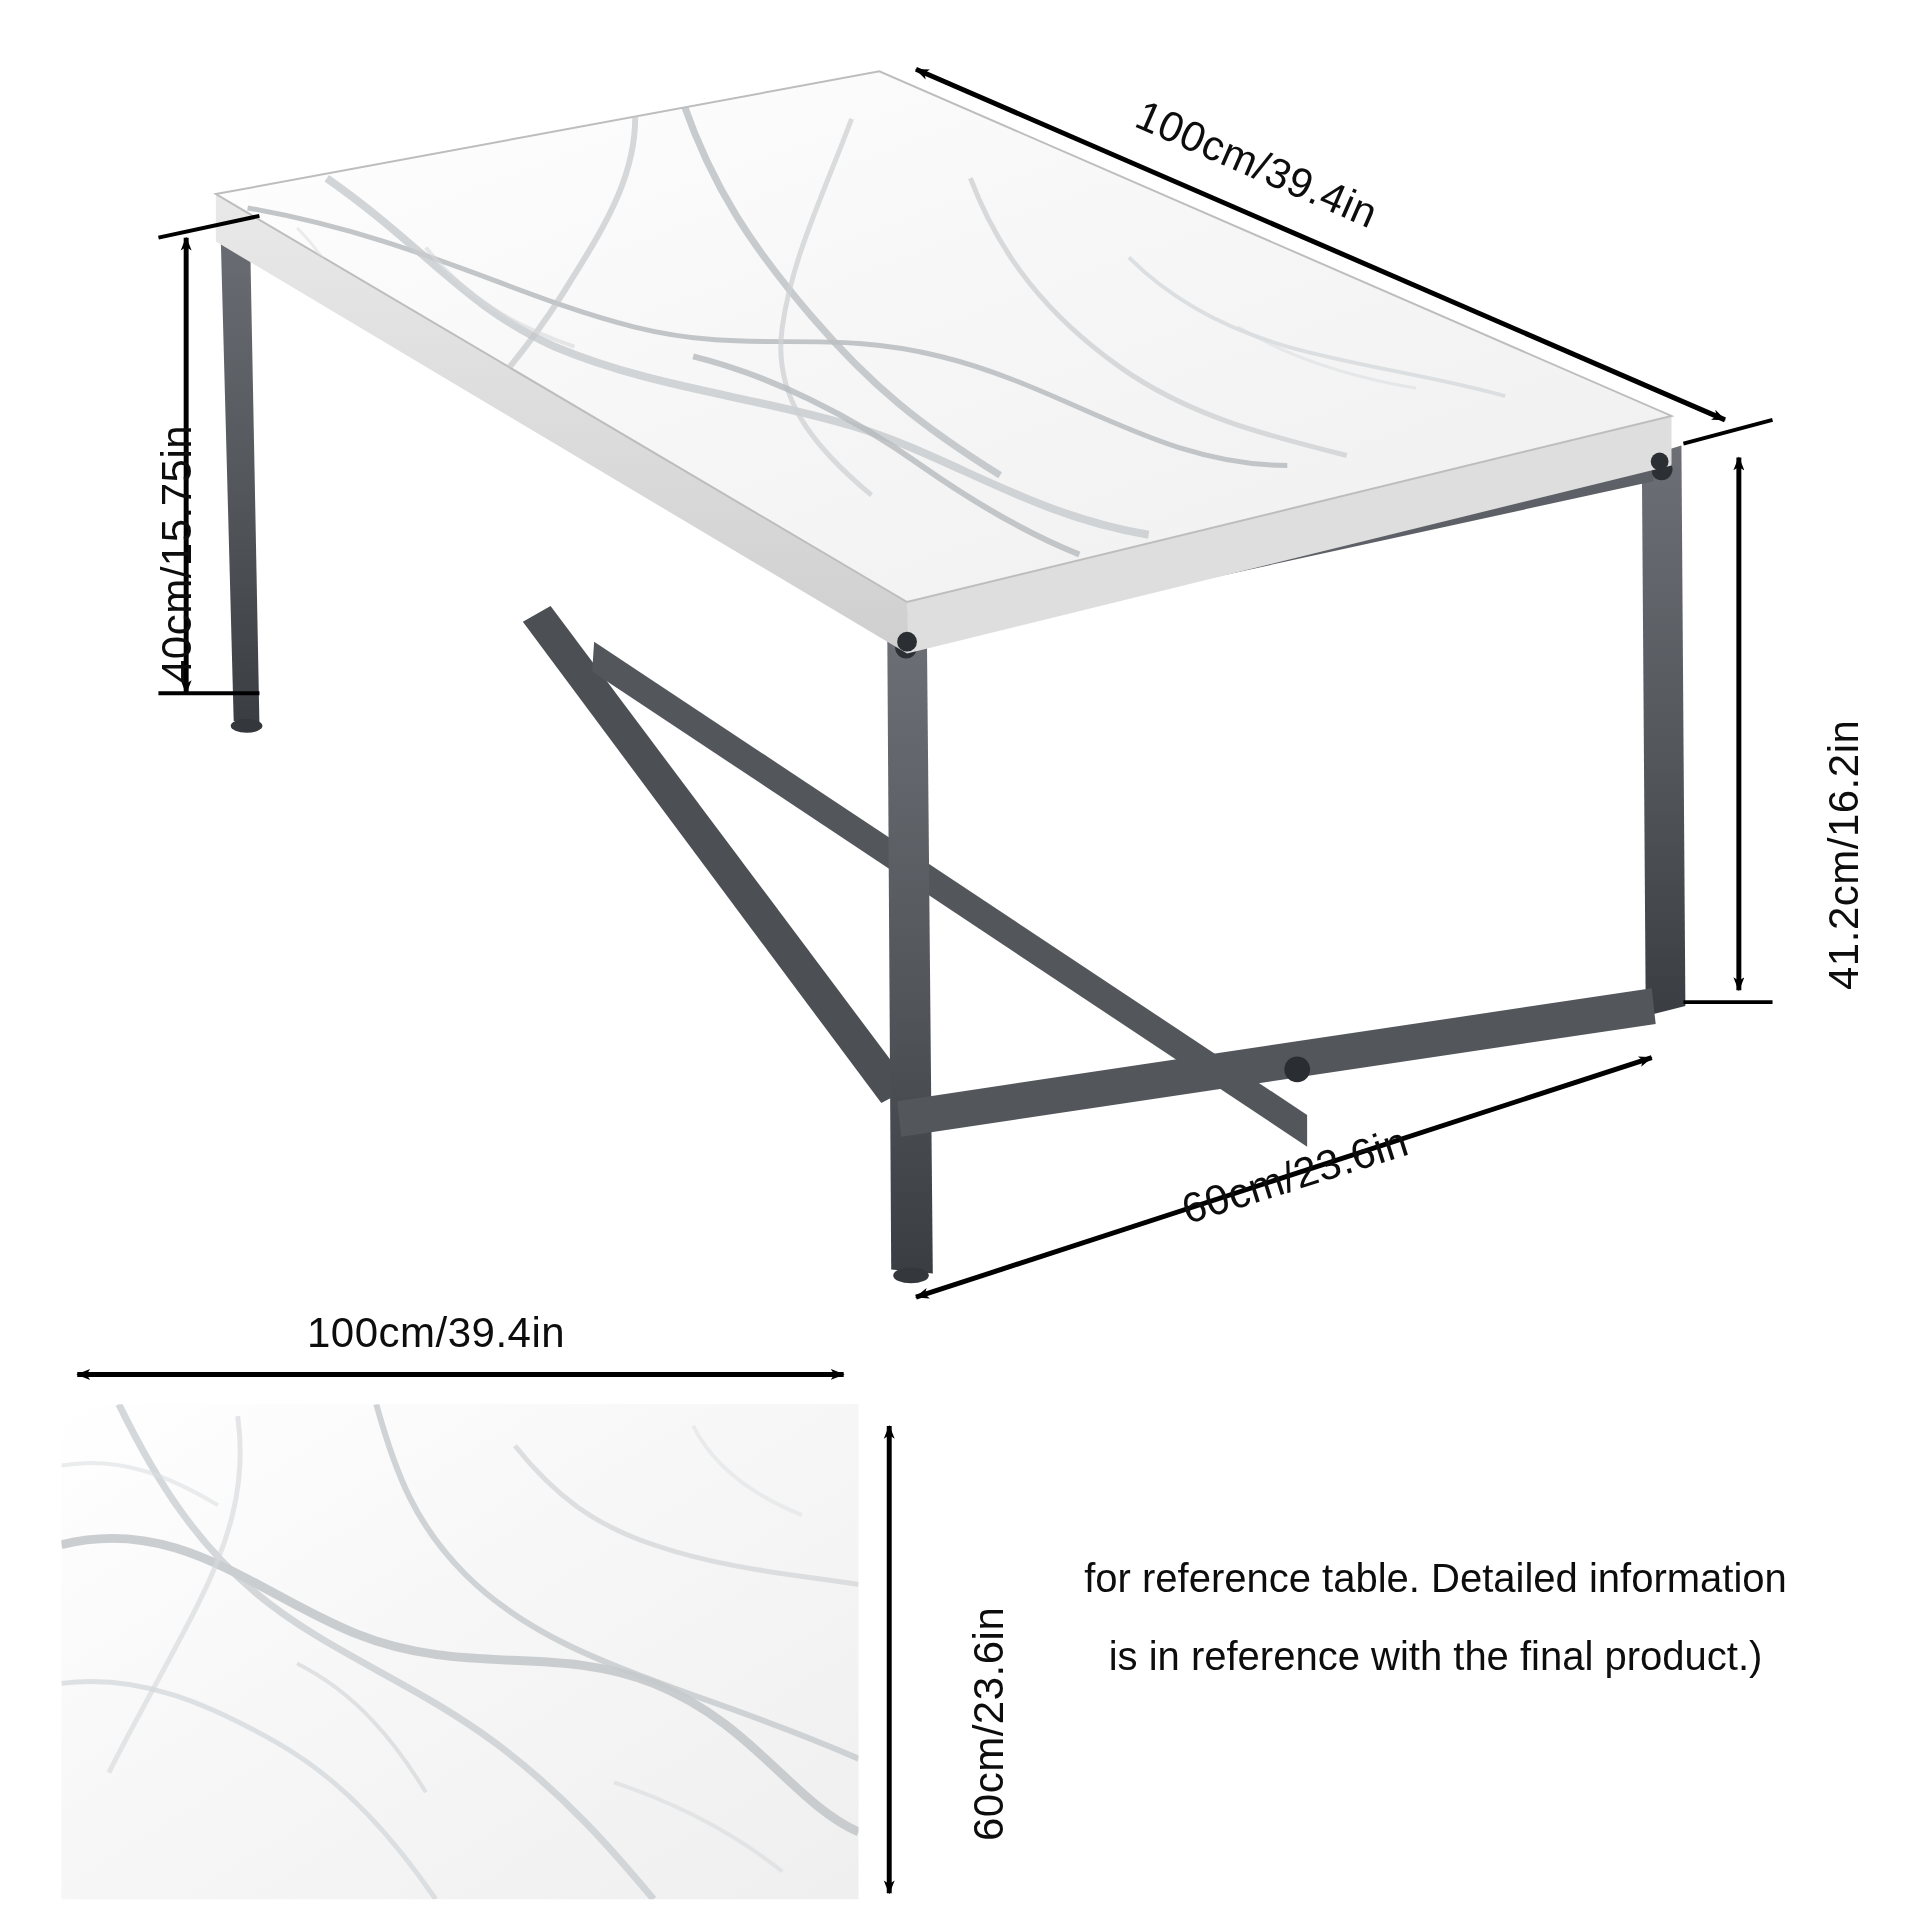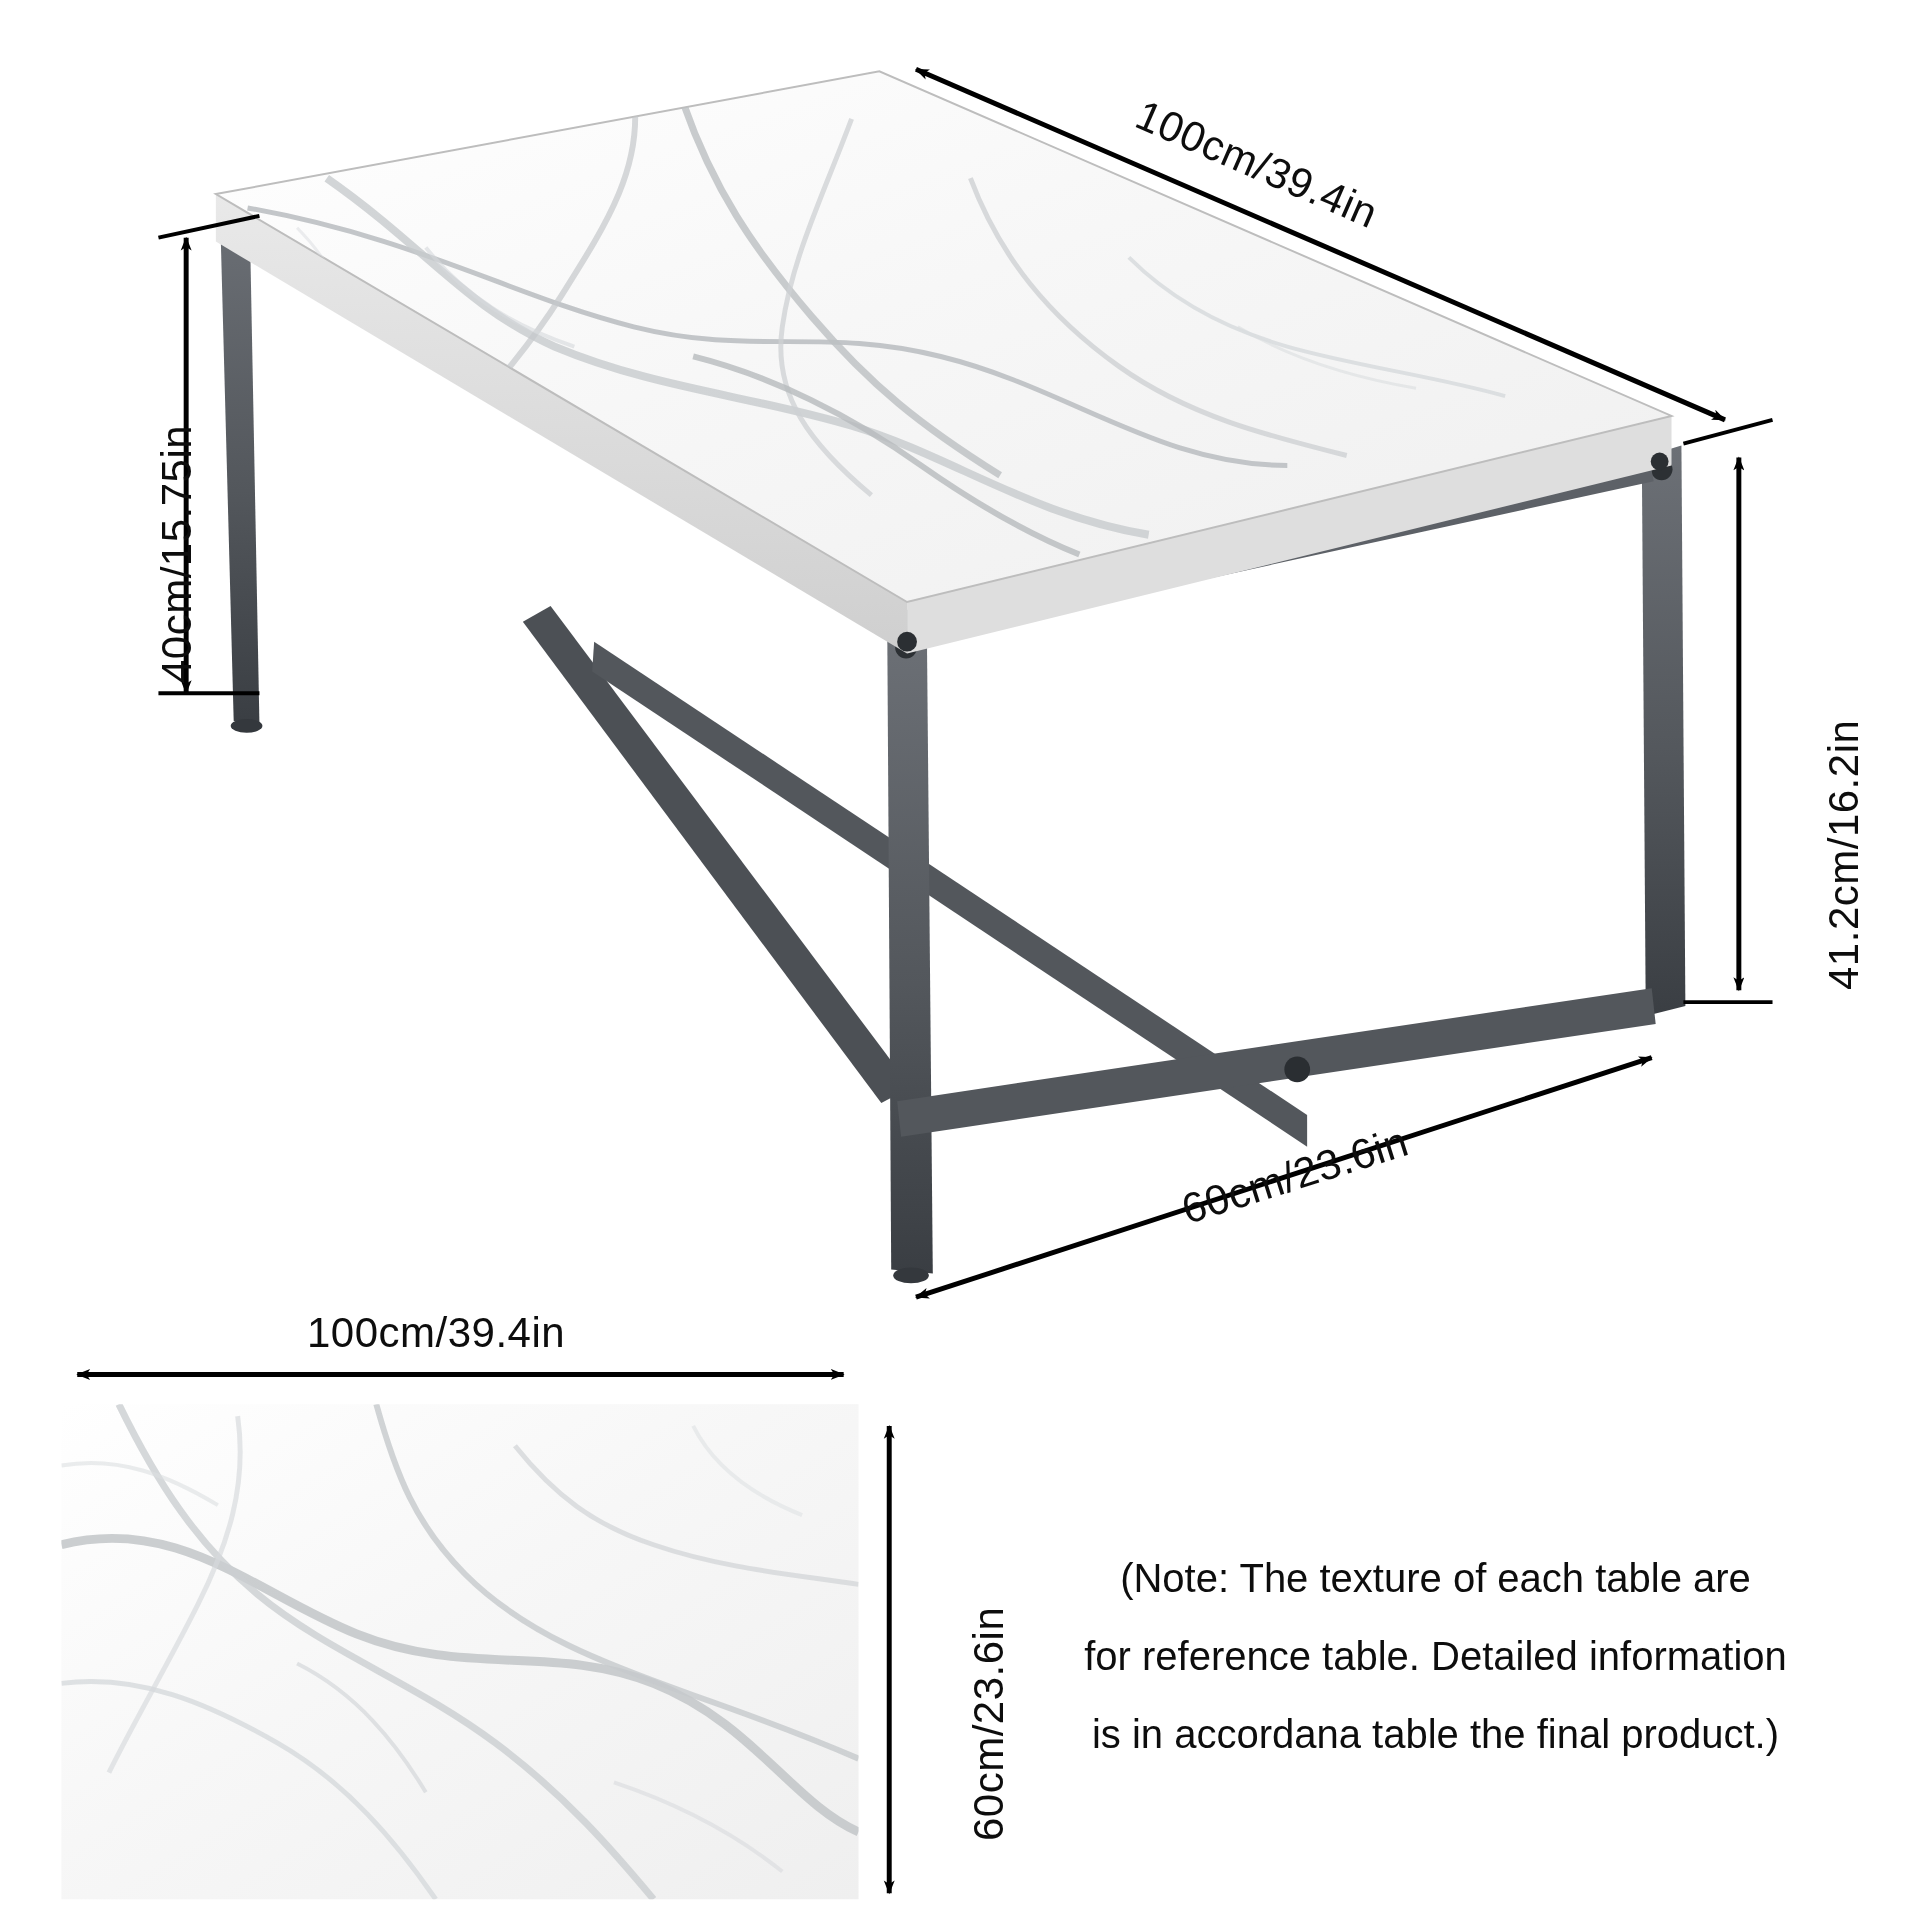--- a/index.html
+++ b/index.html
@@ -189,19 +189,18 @@
 
   <div class="dim-label" style="left:1820px; top:990px; transform: rotate(-90deg); transform-origin: 0 0;">41.2cm/16.2in</div>
 
   <div class="dim-label" style="left:1176px; top:1188px; transform: rotate(-17.5deg); transform-origin: 0 0;">60cm/23.6in</div>
 
   <div class="dim-label" style="left:307px; top:1309px;">100cm/39.4in</div>
 
   <div class="dim-label" style="left:965px; top:1841px; transform: rotate(-90deg); transform-origin: 0 0;">60cm/23.6in</div>
 
   <div class="note-block">
-    <span class="note-line">(Note: The texture of each table are</span>
     <span class="note-line">for reference table. Detailed information</span>
-    <span class="note-line">is in accordana table the final product.)</span>
+    <span class="note-line">is in reference with the final product.)</span>
   </div>
 
 </div>
 
 
 </body></html>

